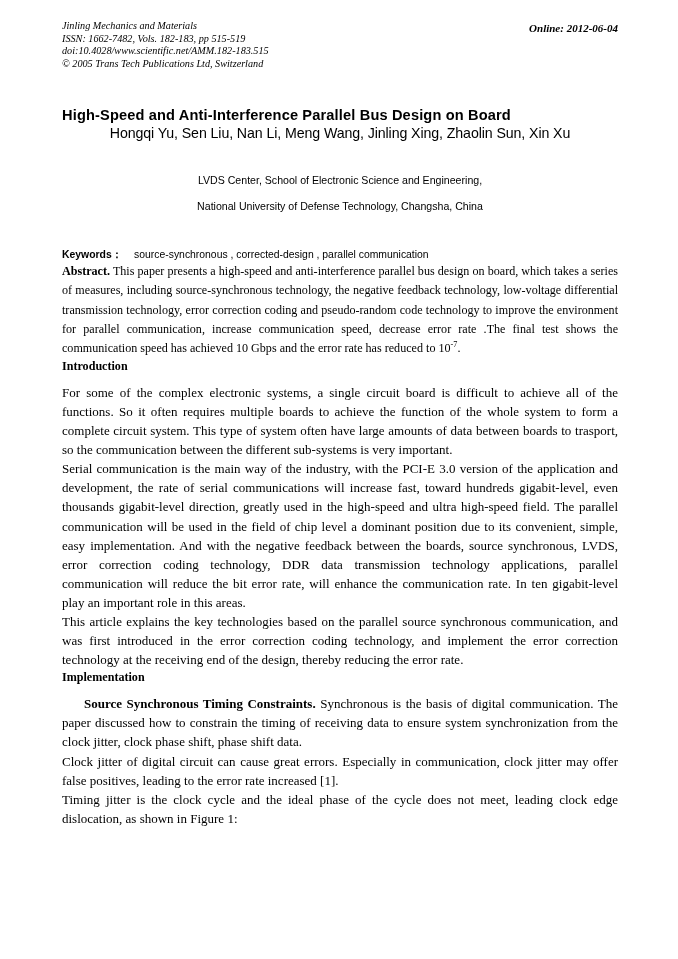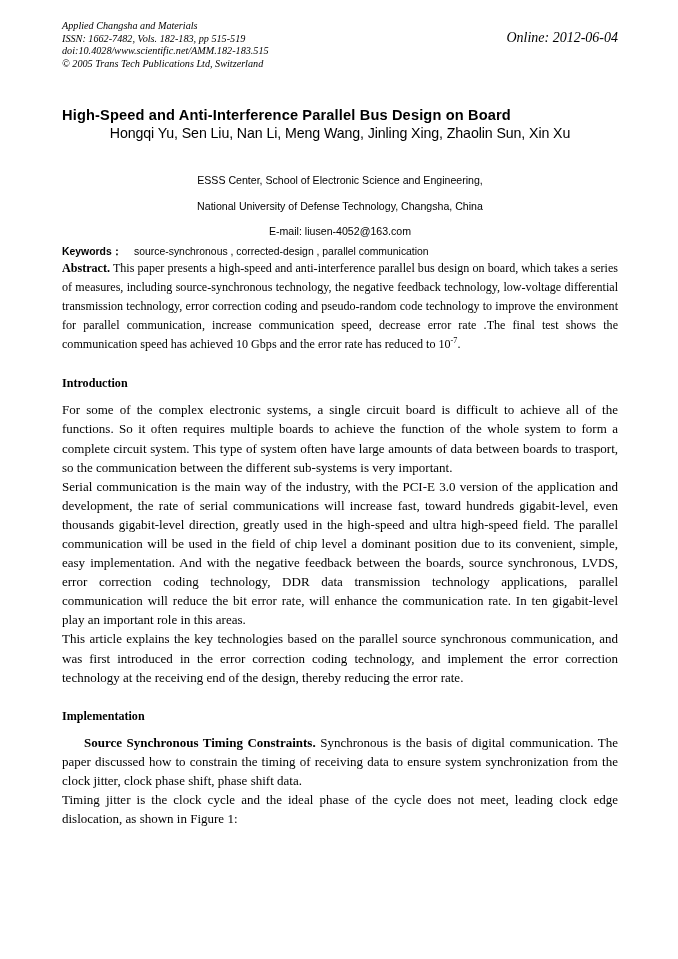--- a/index.html
+++ b/index.html
@@ -34,24 +34,25 @@
     position: relative;
     font-family: "Liberation Serif", "DejaVu Serif", serif;
     font-style: italic;
     font-size: 10.2px;
     line-height: 12.6px;
     color: #000;
   }
   .journal-header .online {
     position: absolute;
     right: 0;
-    top: 12px;
+    top: 2px;
     font-style: italic;
-    font-size: 14px;
+    font-size: 11px;
     white-space: nowrap;
+    font-weight: bold;
   }
   .journal-header div.jline {
     white-space: nowrap;
   }
 
   
   .title {
     font-family: "Liberation Sans", "DejaVu Sans", sans-serif;
     font-weight: bold;
     font-size: 14.6px;
@@ -78,20 +79,21 @@
     line-height: 25.5px;
   }
   .affiliation div {
     white-space: nowrap;
   }
 
   
   .keywords {
     font-family: "Liberation Sans", "DejaVu Sans", sans-serif;
     font-size: 10.4px;
+    margin-top: 29px;
     line-height: 14px;
   }
   .keywords .kw-label {
     font-weight: bold;
   }
   .keywords .kw-values {
     margin-left: 12px;
   }
 
   
@@ -106,21 +108,20 @@
   }
   sup {
     font-size: 0.68em;
     vertical-align: super;
     line-height: 0;
   }
 
   .section-heading {
     font-size: 12.1px;
     font-weight: bold;
-    margin-top: 21px;
     margin-bottom: 9px;
     line-height: 16px;
   }
 
   p.body {
     margin: 0;
     font-size: 13px;
     line-height: 19.1px;
     text-align: justify;
     text-justify: inter-word;
@@ -136,47 +137,47 @@
   }
 </style>
 </head>
 <body>
 
 <div class="page">
   <div class="content">
 
     <div class="journal-header">
       <div class="online">Online: 2012-06-04</div>
-      <div class="jline">Applied Changsha and Materials</div>
+      <div class="jline">Jinling Mechanics and Materials</div>
       <div class="jline">ISSN: 1662-7482, Vols. 182-183, pp 515-519</div>
       <div class="jline">doi:10.4028/www.scientific.net/AMM.182-183.515</div>
       <div class="jline">© 2005 Trans Tech Publications Ltd, Switzerland</div>
     </div>
 
     <div class="title">High-Speed and Anti-Interference Parallel Bus Design on Board</div>
 
     <div class="authors">Hongqi Yu, Sen Liu, Nan Li, Meng Wang, Jinling Xing, Zhaolin Sun, Xin Xu</div>
 
     <div class="affiliation">
-      <div>ESSS Center, School of Electronic Science and Engineering,</div>
+      <div>LVDS Center, School of Electronic Science and Engineering,</div>
       <div>National University of Defense Technology, Changsha, China</div>
-      <div>E-mail: liusen-4052@163.com</div>
     </div>
 
     <div class="keywords">
       <span class="kw-label">Keywords：</span><span class="kw-values">source-synchronous , corrected-design , parallel communication</span>
     </div>
 
     <div class="abstract">
       <span class="lead">Abstract.</span><span> This paper presents a high-speed and anti-interference parallel bus design on board, which   takes a series of measures, including source-synchronous technology, the negative feedback technology, low-voltage differential transmission technology, error correction coding and pseudo-random code technology to improve the environment for parallel communication, increase communication speed, decrease error rate .The final test shows the communication speed has achieved 10 Gbps and the error rate has reduced to 10</span><sup>-7</sup><span>.</span>
     </div>
 
     <div class="section-heading">Introduction</div>
     <p class="body">For some of the complex electronic systems, a single circuit board is difficult to achieve all of the functions. So it often requires multiple boards to achieve the function of the whole system to form a complete circuit system. This type of system often have large amounts of data between boards to trasport, so the communication between the different sub-systems is very important.</p>
     <p class="body">Serial communication is the main way of the industry, with the PCI-E 3.0 version of the application and development, the rate of serial communications will increase fast, toward hundreds gigabit-level, even thousands gigabit-level direction, greatly used in the high-speed and ultra high-speed field. The parallel communication will be used in the field of chip level a dominant position due to its convenient, simple, easy implementation. And with the negative feedback between the boards, source synchronous, LVDS, error correction coding technology, DDR data transmission technology applications, parallel communication will reduce the bit error rate, will enhance the communication rate. In ten gigabit-level play an important role in this areas.</p>
     <p class="body">This article explains the key technologies based on the parallel source synchronous communication, and was first introduced in the error correction coding technology, and implement the error correction technology at the receiving end of the design, thereby reducing the error rate.</p>
 
     <div class="section-heading">Implementation</div>
     <p class="body indented"><span class="run-in">Source Synchronous Timing Constraints.</span><span> Synchronous is the basis of digital communication. The paper discussed how to constrain the timing of receiving data to ensure system synchronization from the clock jitter, clock phase shift, phase shift data.</span></p>
+    <p class="body">Clock jitter of digital circuit can cause great errors. Especially in communication, clock jitter may offer false positives, leading to the error rate increased [1].</p>
     <p class="body last-line-left">Timing jitter is the clock cycle and the ideal phase of the cycle does not meet, leading clock edge dislocation, as shown in Figure 1:</p>
 
   </div>
 </div>
 
 </body></html>

